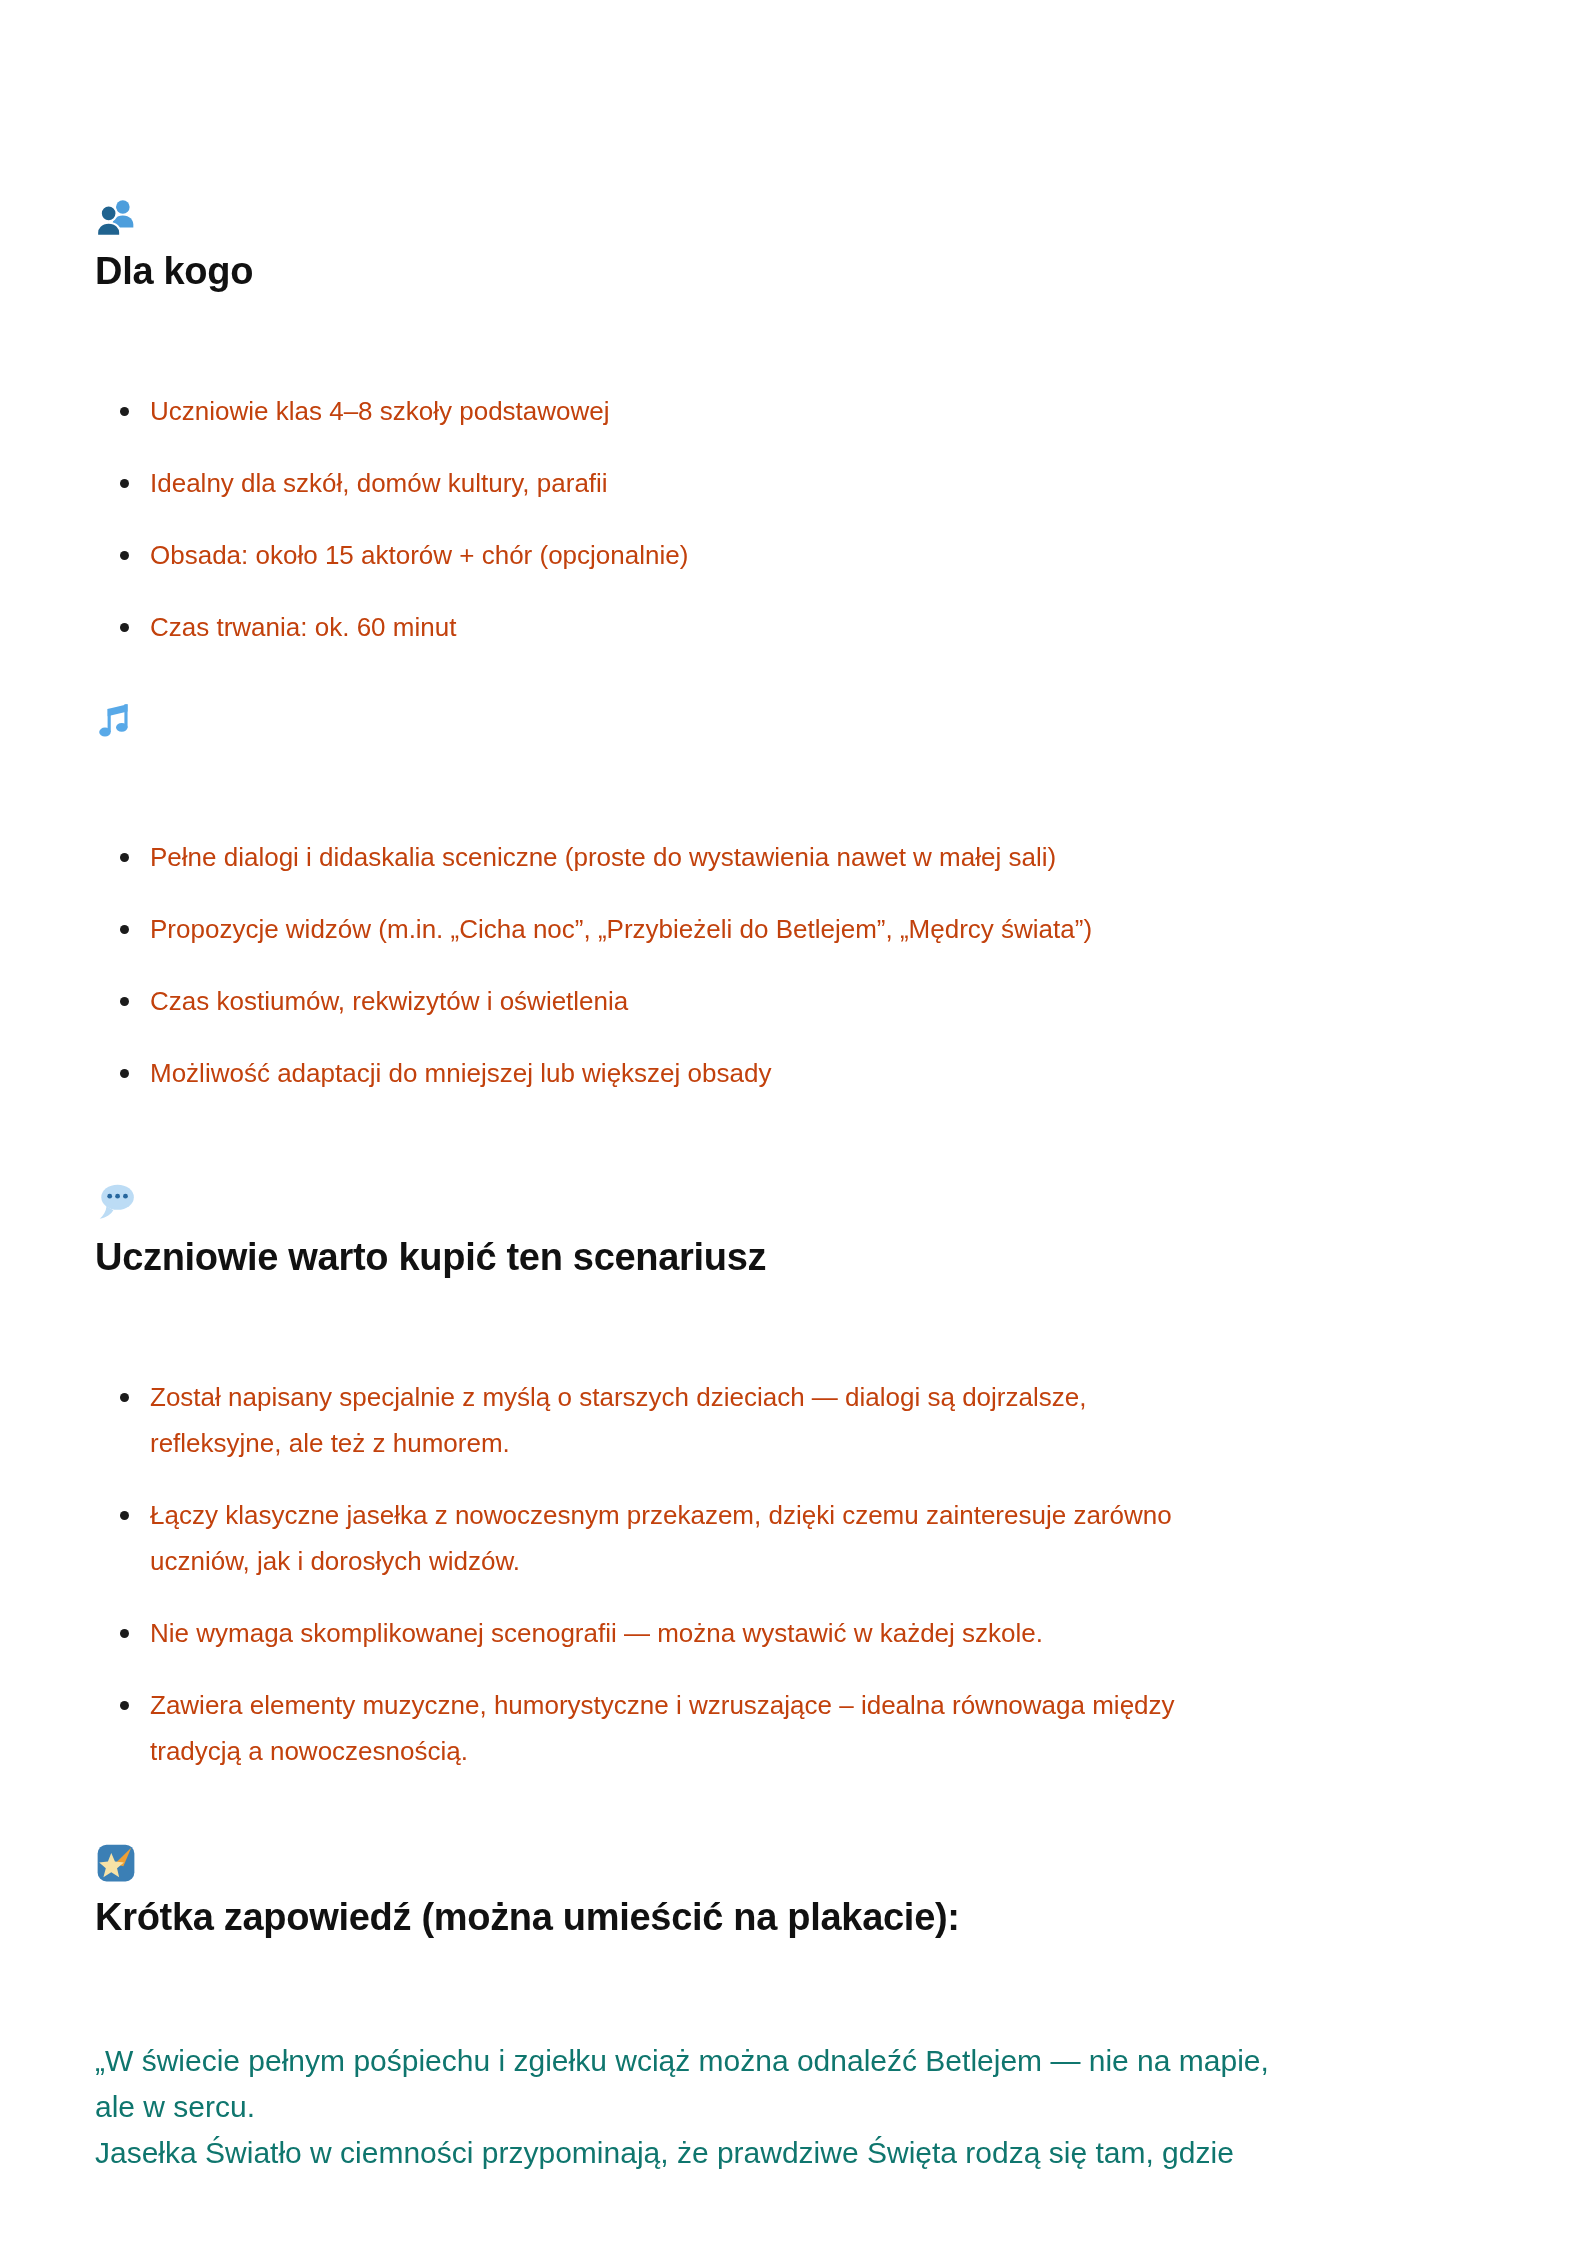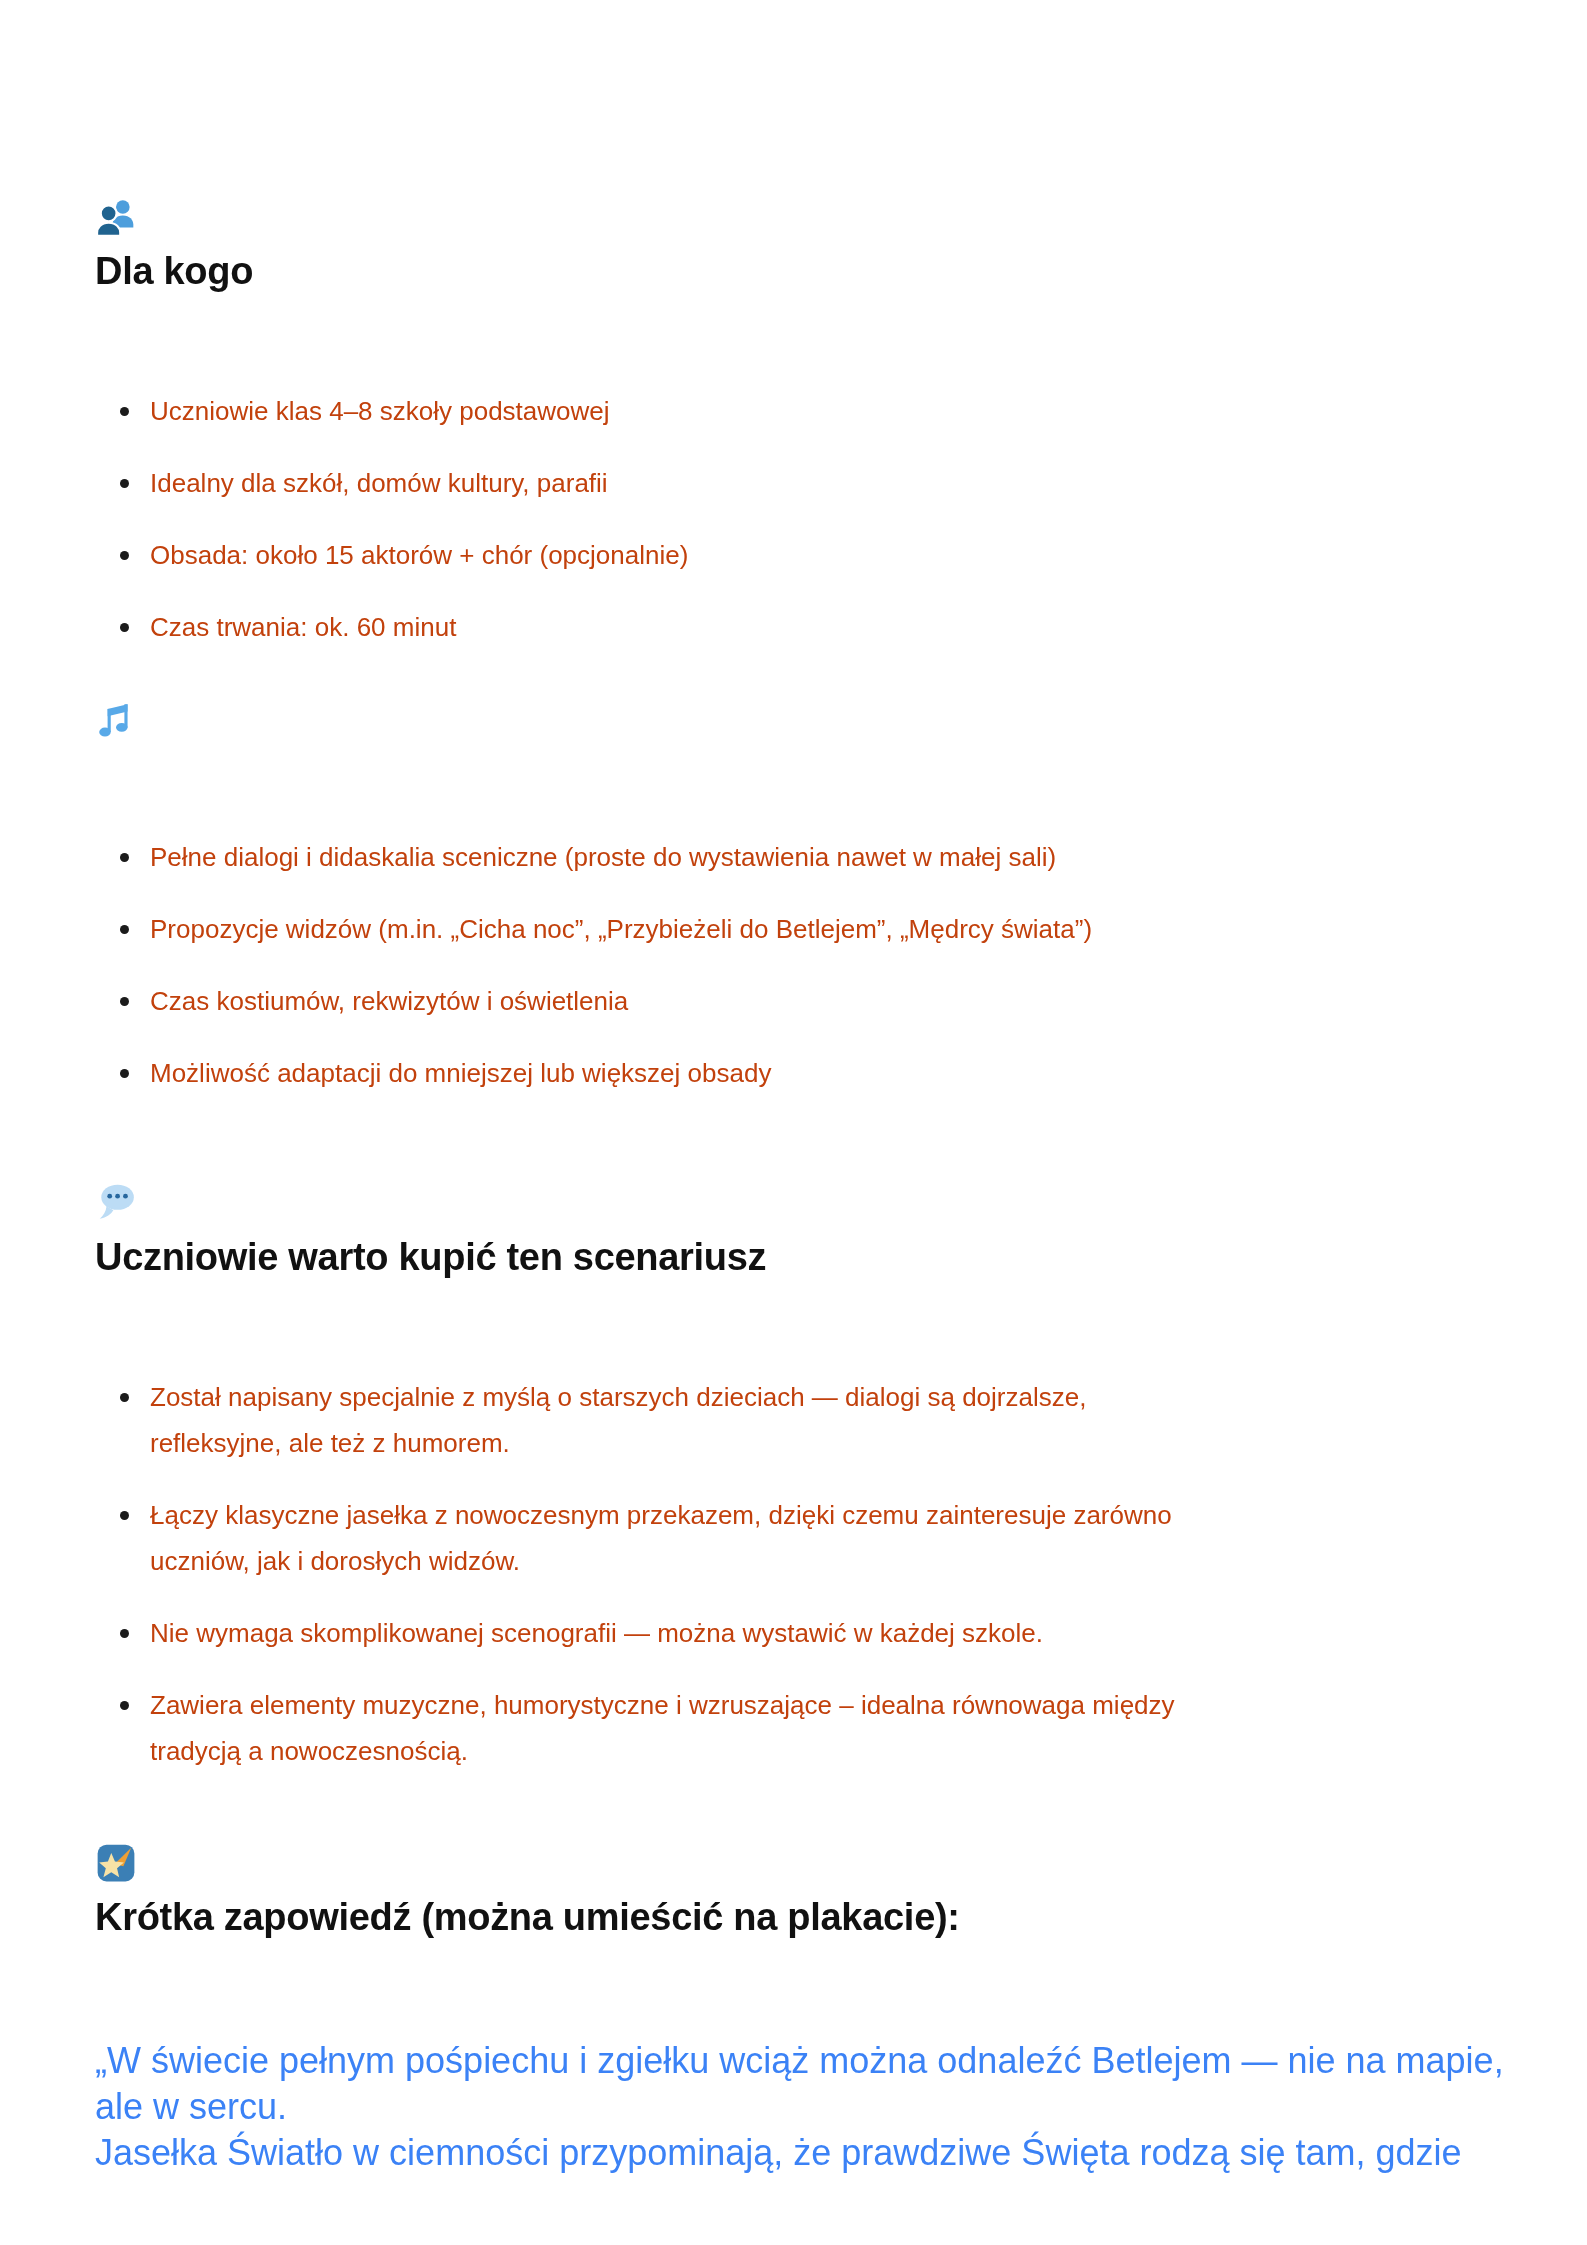--- a/index.html
+++ b/index.html
@@ -47,23 +47,23 @@
     position: absolute;
     left: 25px;
     top: 19px;
     width: 9px;
     height: 9px;
     border-radius: 50%;
     background: #1b1b1b;
   }
   .para {
     margin: 96px 0 0 0;
-    font-size: 36px;
+    font-size: 30px;
     line-height: 46px;
-    color: #3b82f6;
+    color: #0f766e;
     max-width: 1400px;
   }
   .para .line { white-space: nowrap; }
   .sec-1 { margin-bottom: 50px; }
   .sec-2 { margin-bottom: 86px; }
   .sec-3 { margin-bottom: 68px; }
 </style>
 </head>
 <body>
 

